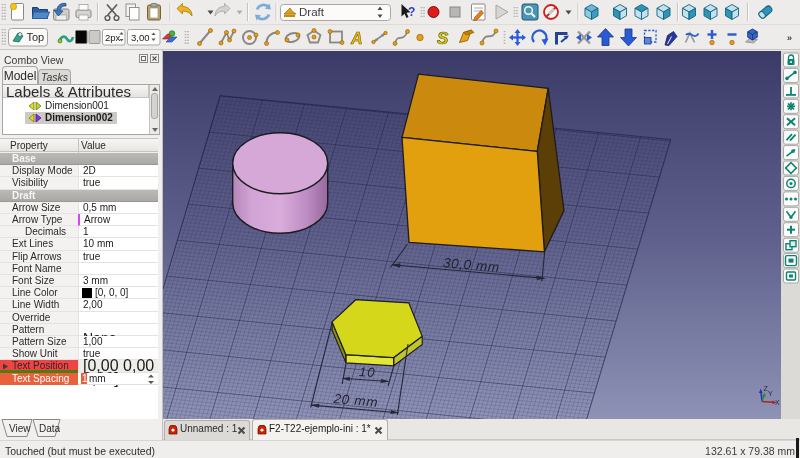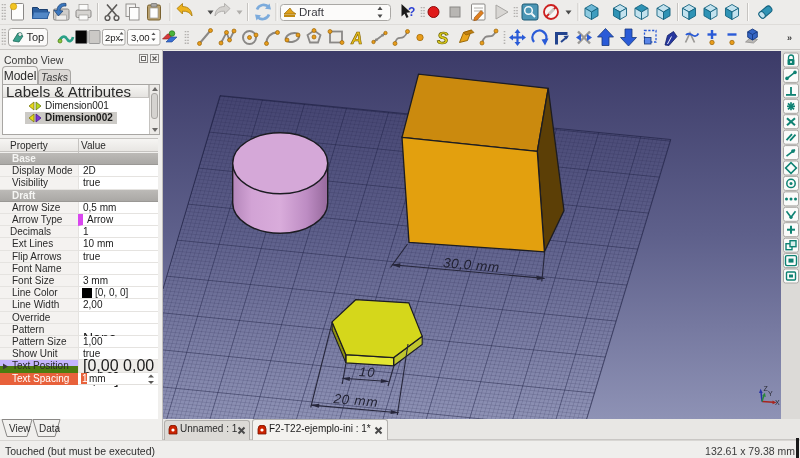--- a/index.html
+++ b/index.html
@@ -270,25 +270,25 @@
     </div>
     <div class="abs" style="left:0px;top:151.8px;width:78px;height:12.2px;background:#f4f2f0;border-bottom:1px solid #e5e3e0;">
       <div class="abs" style="left:12px;top:0px;font-size:10px;color:#2a2a2a;line-height:12.2px;">Arrow Size</div>
     </div>
     <div class="abs" style="left:78px;top:151.8px;width:80px;height:12.2px;background:#ffffff;border-bottom:1px solid #e5e3e0;border-left:1px solid #e5e3e0;">
       <div class="abs" style="left:4px;top:0px;font-size:10px;color:#1a1a1a;line-height:12.2px;">0,5 mm</div>
     </div>
     <div class="abs" style="left:0px;top:164.0px;width:78px;height:12.2px;background:#f4f2f0;border-bottom:1px solid #e5e3e0;">
       <div class="abs" style="left:12px;top:0px;font-size:10px;color:#2a2a2a;line-height:12.2px;">Arrow Type</div>
     </div>
-    <div class="abs" style="left:78px;top:164.0px;width:80px;height:12.2px;background:#ffffff;border-bottom:1px solid #e5e3e0;border-left:5px solid #d946ef;">
+    <div class="abs" style="left:78px;top:164.0px;width:80px;height:12.2px;background:#ffffff;border-bottom:1px solid #e5e3e0;border-left:2px solid #d946ef;">
       <div class="abs" style="left:4px;top:0px;font-size:10px;color:#1a1a1a;line-height:12.2px;">Arrow</div>
     </div>
     <div class="abs" style="left:0px;top:176.2px;width:78px;height:12.2px;background:#f4f2f0;border-bottom:1px solid #e5e3e0;">
-      <div class="abs" style="left:10px;top:0px;font-size:10px;color:#2a2a2a;line-height:12.2px;">Decimals</div>
+      <div class="abs" style="left:25px;top:0px;font-size:10px;color:#2a2a2a;line-height:12.2px;">Decimals</div>
     </div>
     <div class="abs" style="left:78px;top:176.2px;width:80px;height:12.2px;background:#ffffff;border-bottom:1px solid #e5e3e0;border-left:1px solid #e5e3e0;">
       <div class="abs" style="left:4px;top:0px;font-size:10px;color:#1a1a1a;line-height:12.2px;">1</div>
     </div>
     <div class="abs" style="left:0px;top:188.4px;width:78px;height:12.2px;background:#f4f2f0;border-bottom:1px solid #e5e3e0;">
       <div class="abs" style="left:12px;top:0px;font-size:10px;color:#2a2a2a;line-height:12.2px;">Ext Lines</div>
     </div>
     <div class="abs" style="left:78px;top:188.4px;width:80px;height:12.2px;background:#ffffff;border-bottom:1px solid #e5e3e0;border-left:1px solid #e5e3e0;text-align:right;">
       <div class="abs" style="left:4px;top:0px;font-size:10px;color:#1a1a1a;line-height:12.2px;">10 mm</div>
     </div>
@@ -340,21 +340,21 @@
     </div>
     <div class="abs" style="left:78px;top:286.0px;width:80px;height:12.2px;background:#ffffff;border-bottom:1px solid #e5e3e0;border-left:1px solid #e5e3e0;">
       <div class="abs" style="left:4px;top:0px;font-size:10px;color:#1a1a1a;line-height:12.2px;">1,00</div>
     </div>
     <div class="abs" style="left:0px;top:298.2px;width:78px;height:12.2px;background:#f4f2f0;border-bottom:1px solid #e5e3e0;">
       <div class="abs" style="left:12px;top:0px;font-size:10px;color:#2a2a2a;line-height:12.2px;">Show Unit</div>
     </div>
     <div class="abs" style="left:78px;top:298.2px;width:80px;height:12.2px;background:#ffffff;border-bottom:1px solid #e5e3e0;border-left:1px solid #e5e3e0;">
       <div class="abs" style="left:4px;top:0px;font-size:10px;color:#1a1a1a;line-height:12.2px;">true</div>
     </div>
-    <div class="abs" style="left:0px;top:310.4px;width:78px;height:12.2px;background:#c4b5fd;border-bottom:7px solid #4d7c0f;padding-left:12px;">
+    <div class="abs" style="left:0px;top:310.4px;width:78px;height:12.2px;background:#ef4444;border-bottom:3px solid #4d7c0f;padding-left:12px;">
       <svg class="abs" style="left:2px;top:3px" width="6" height="7">
         <polygon points="1,0.5 6,3.5 1,6.5" fill="#3a3a3a"></polygon>
       </svg>
       <div class="abs" style="left:12px;top:0px;font-size:10px;color:#2a2a2a;line-height:12.2px;">Text Position</div>
     </div>
     <div class="abs" style="left:78px;top:310.4px;width:80px;height:12.2px;background:#efedea;border-bottom:1px solid #e5e3e0;border-left:1px solid #e5e3e0;">
       <div class="abs" style="left:4px;top:0px;font-size:16px;color:#1a1a1a;line-height:12.2px;">[0,00 0,00 0,00]</div>
     </div>
     <div class="abs" style="left:0px;top:322.6px;width:78px;height:12.2px;background:#e8613b;">
       <div class="abs" style="left:12px;top:0px;font-size:10px;color:#ffffff;line-height:12.2px;">Text Spacing</div>

